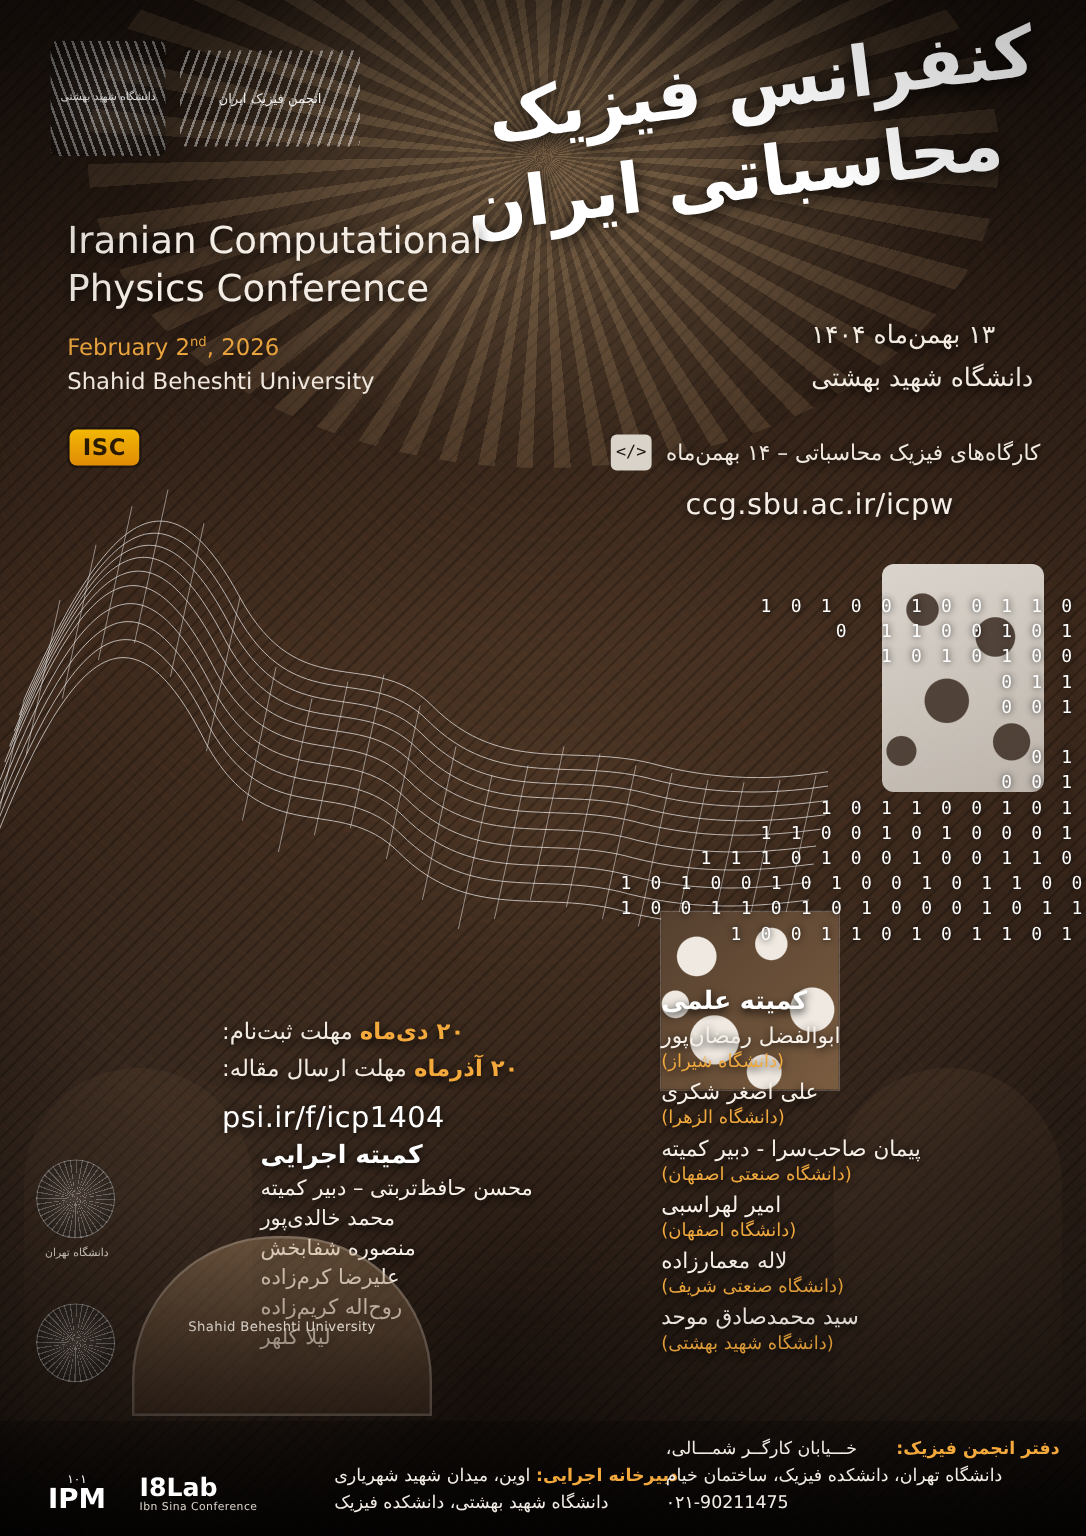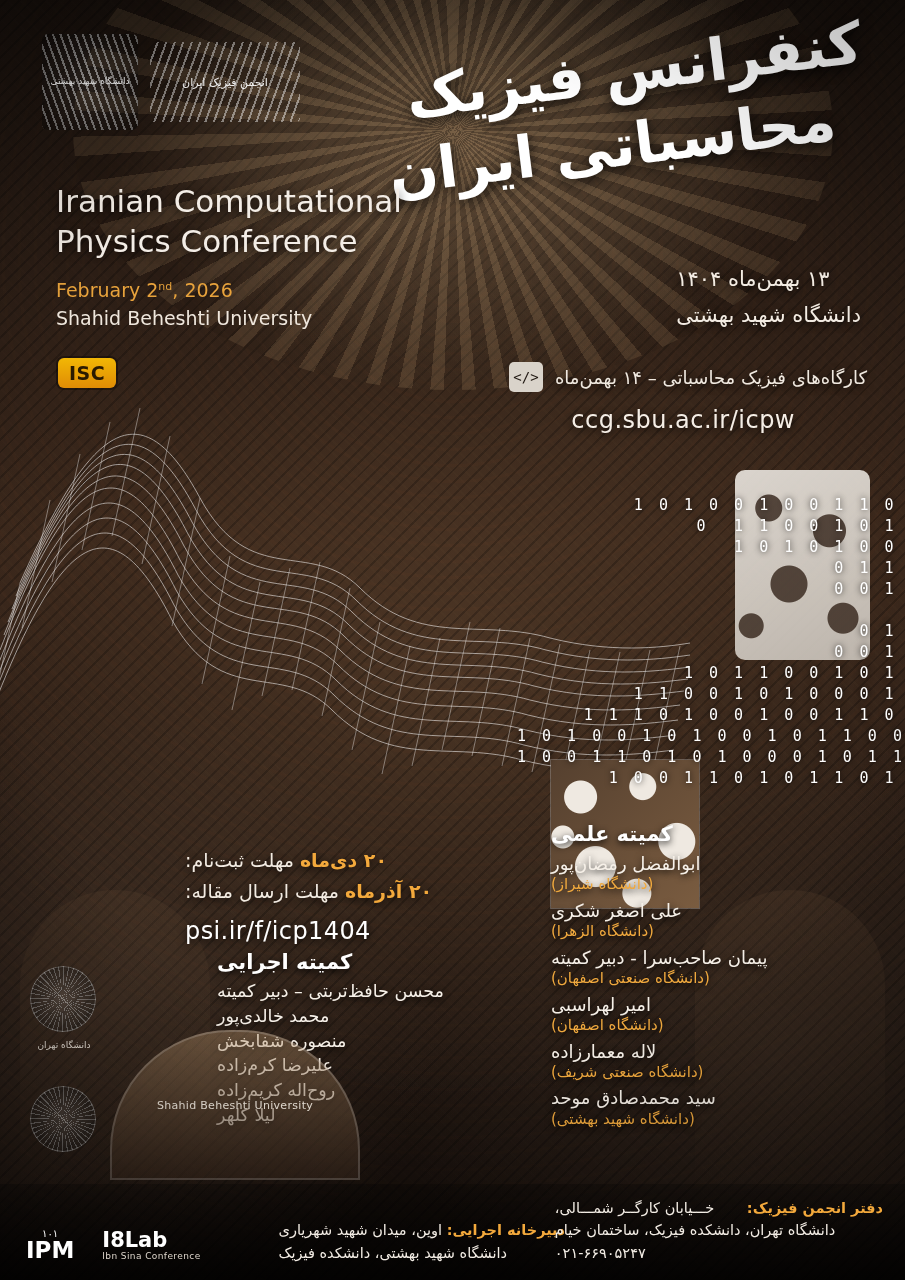--- a/index.html
+++ b/index.html
@@ -345,21 +345,21 @@
   .footer {
     position: absolute;
     left: 0;
     right: 0;
     bottom: 0;
     height: 96px;
     background: linear-gradient(180deg, rgba(0,0,0,.25), rgba(0,0,0,.75));
   }
   .footer-left {
     position: absolute;
-    left: 26px;
+    left: 40px;
     bottom: 18px;
     display: flex;
     align-items: center;
     gap: 16px;
     direction: ltr;
   }
   .ipm-logo {
     font-size: 23px;
     font-weight: 700;
     color: #fff;
@@ -641,17 +641,17 @@
       </div>
       <div>دانشگاه شهید بهشتی، دانشکده فیزیک</div>
     </div>
 
     <div class="footer-right">
       <div>
         <span class="hl">دفتر انجمن فیزیک:</span>
         <span>خـــیابان کارگــر شمـــالی،</span>
       </div>
       <div>دانشگاه تهران، دانشکده فیزیک، ساختمان خیام</div>
-      <div>۰۲۱-۶۶۹۰۵۲۴۷</div>
+      <div>۰۲۱-90211475</div>
     </div>
   </div>
 
 </div>
 
 </body></html>

